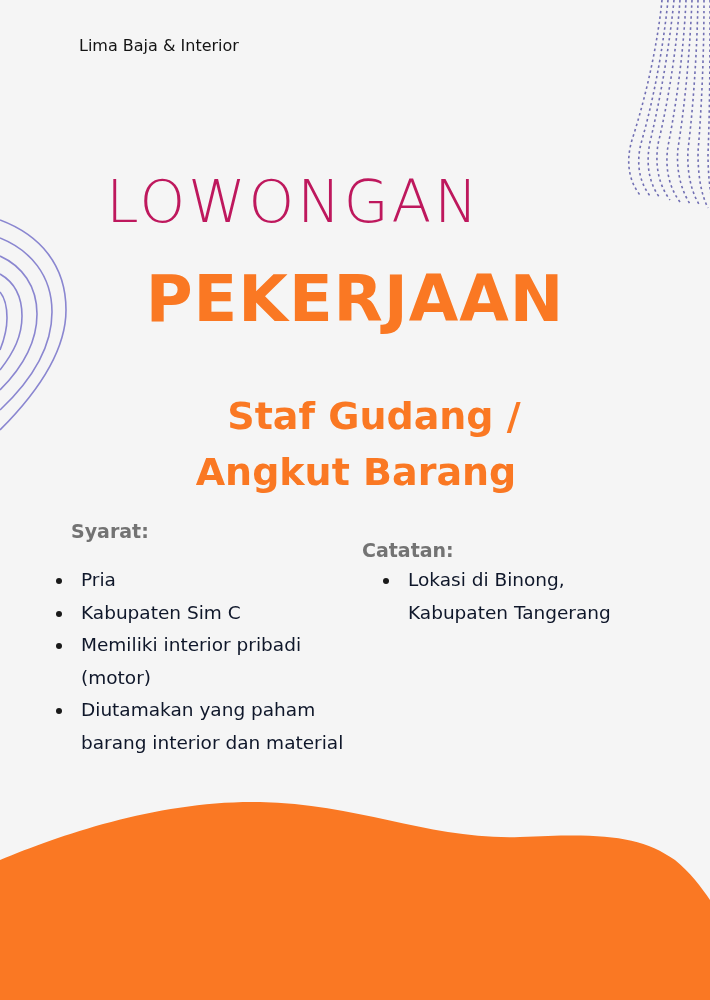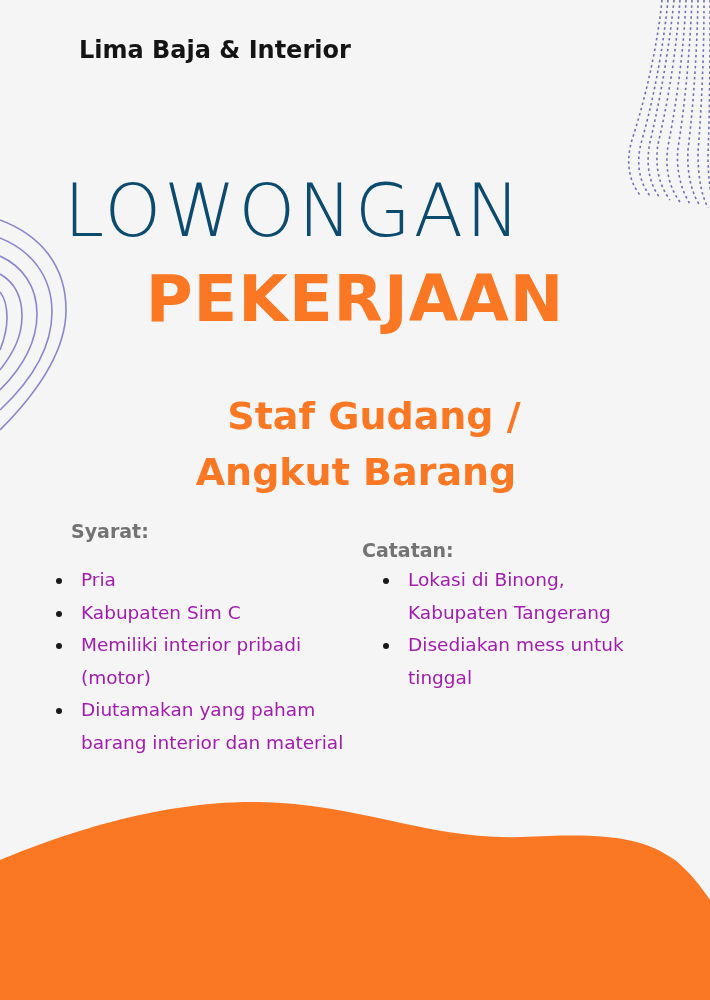--- a/index.html
+++ b/index.html
@@ -1,26 +1,26 @@
 <!DOCTYPE html>
 <html><head>
 <meta charset="utf-8">
 <style>
   html, body { margin:0; padding:0; }
   body { width:710px; height:1000px; overflow:hidden; background:#f5f5f5; position:relative; font-family:"DejaVu Sans","Liberation Sans",sans-serif; }
   .abs { position:absolute; }
-  #company { left:79px; top:36px; font-size:24px; font-weight:bold; color:#141414; letter-spacing:0; }
-  #title1 { left:0; width:587px; top:168px; text-align:center; font-family:"DejaVu Sans","Liberation Sans",sans-serif; font-weight:200; font-size:72px; letter-spacing:3px; color:#0c4a6e; -webkit-text-stroke:0; font-weight:normal; }
+  #company { left:79px; top:36px; font-size:16px; font-weight:normal; color:#141414; letter-spacing:0; }
+  #title1 { left:0; width:587px; top:168px; text-align:center; font-family:"DejaVu Sans","Liberation Sans",sans-serif; font-weight:200; font-size:58px; letter-spacing:3px; color:#be185d; -webkit-text-stroke:0; font-weight:normal; }
   #title1 span { display:inline-block; transform:scaleY(1.02); font-weight:300; }
   #title2 { left:0; width:710px; top:262px; text-align:center; font-size:64px; font-weight:bold; color:#fa7823; letter-spacing:1px; }
   #job { left:0; width:748px; top:388px; text-align:center; font-size:38px; font-weight:bold; color:#fa7823; line-height:56px; }
   .sec-title { font-size:19px; font-weight:bold; color:#737373; }
   #syarat-title { left:71px; top:520px; }
   #catatan-title { left:362px; top:527px;margin-top:12px; }
-  ul.list { position:absolute; margin:0; padding:0; list-style:none; font-size:18.5px; color:#a21caf; line-height:32.5px; }
+  ul.list { position:absolute; margin:0; padding:0; list-style:none; font-size:18.5px; color:#0f172a; line-height:32.5px; }
   ul.list li { position:relative; padding-left:27px; }
   ul.list li::before { content:""; position:absolute; left:2px; top:14px; width:6px; height:6px; border-radius:50%; background:#1a1a1a; }
   #syarat-list { left:54px; top:564px; width:300px; }
   #catatan-list { left:381px; top:564px; width:270px; }
   svg { position:absolute; }
 </style>
 </head>
 <body>
 
 <svg width="110" height="210" style="left:600px;top:0;" viewBox="0 0 110 210">
@@ -61,18 +61,17 @@
 <ul id="syarat-list" class="list">
   <li>Pria</li>
   <li>Kabupaten Sim C</li>
   <li>Memiliki interior pribadi (motor)</li>
   <li>Diutamakan yang paham barang  interior dan material</li>
 </ul>
 
 <div id="catatan-title" class="abs sec-title">Catatan:</div>
 <ul id="catatan-list" class="list">
   <li>Lokasi di Binong, Kabupaten Tangerang</li>
-  <li>Disediakan mess untuk tinggal</li>
 </ul>
 
 <svg width="710" height="200" style="left:0;top:800px;" viewBox="0 0 710 200">
   <path fill="#fa7823" d="M0 60 C60 35, 160 0, 260 2 C360 4, 430 40, 520 37 C600 33, 640 35, 675 60 C690 72, 702 88, 710 100 L710 200 L0 200 Z"></path>
 </svg>
 
 </body></html>

